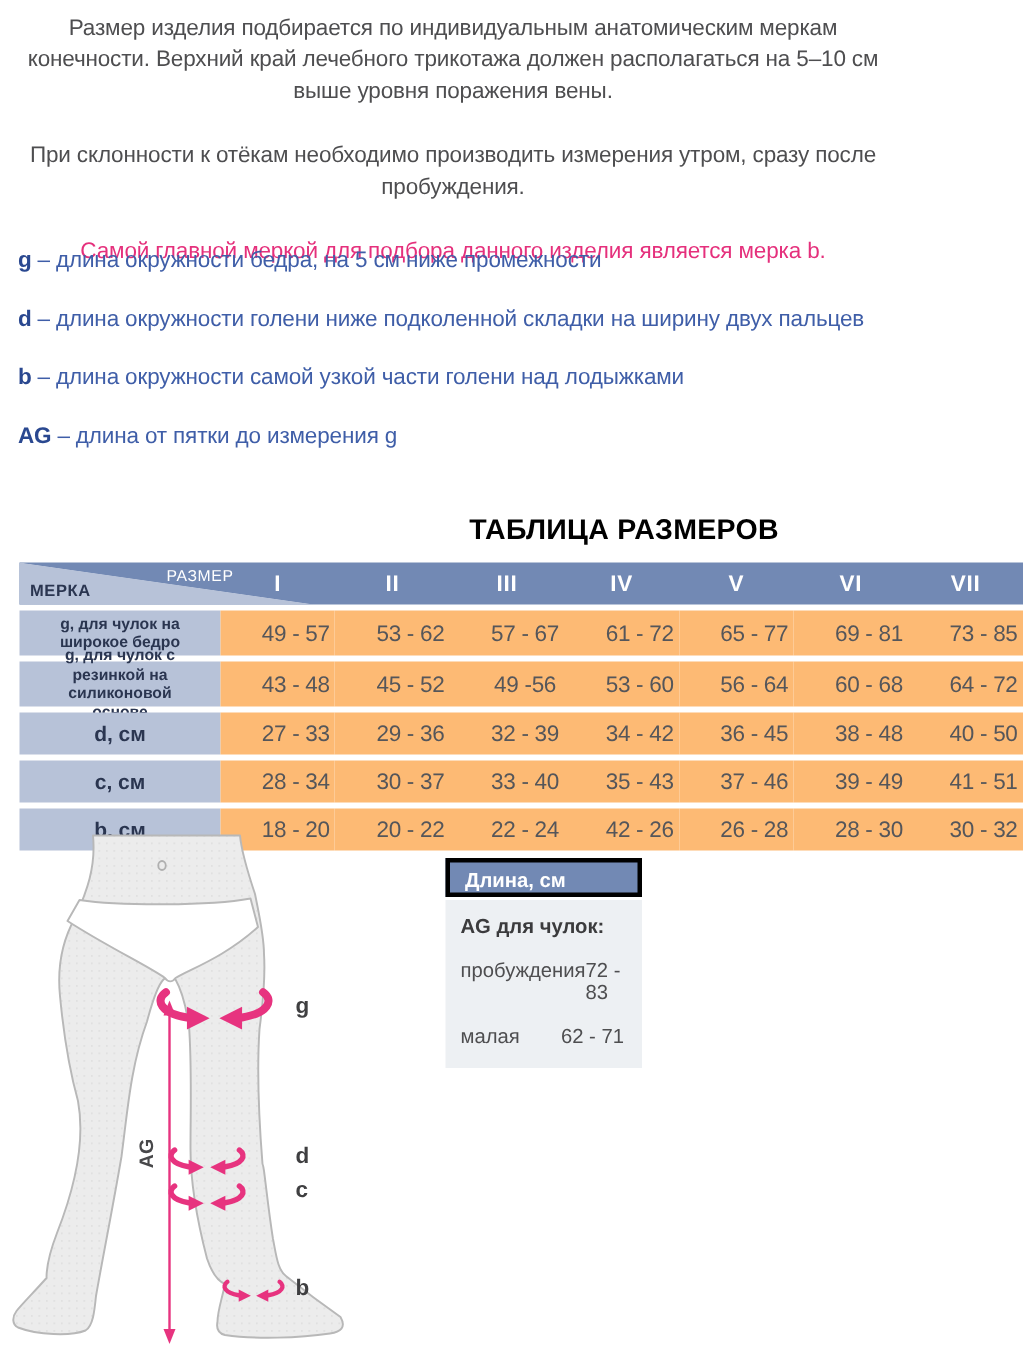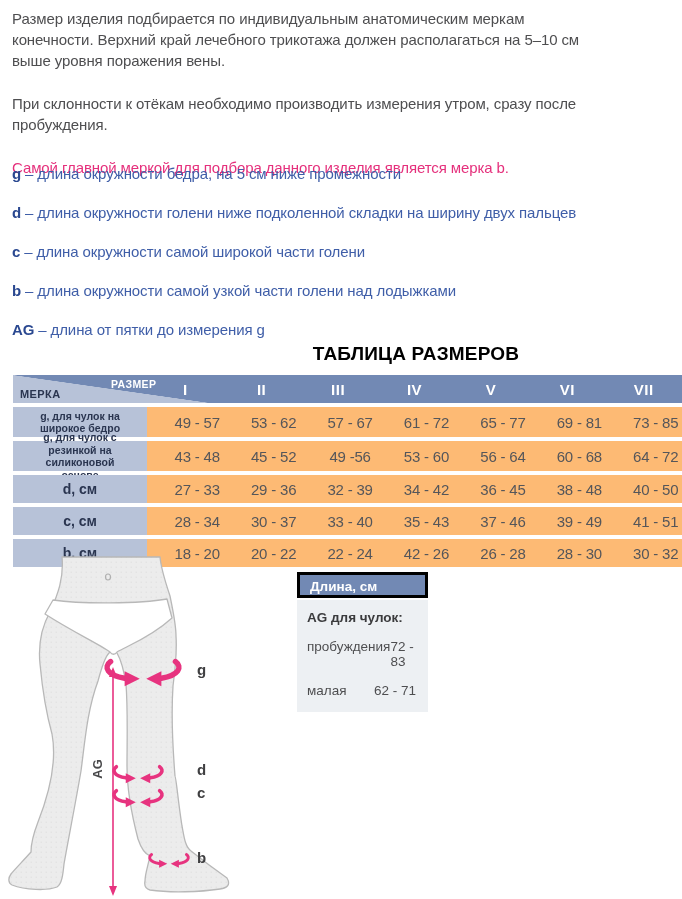--- a/index.html
+++ b/index.html
@@ -2,39 +2,39 @@
 <html><head>
 <meta charset="utf-8">
 <style>
   html,body{margin:0;padding:0;background:#fff;}
   .page{position:relative;width:682px;height:899px;background:#ffffff;overflow:hidden;
         font-family:"Liberation Sans",sans-serif;}
   .page *{box-sizing:border-box;}
 
   
   .intro{position:absolute;left:12px;top:8px;width:580px;}
-  .intro p{margin:0 0 22px 0;font-size:15px;line-height:21px;color:#4e4e50;letter-spacing:-0.1px;}
+  .intro p{margin:0 0 22px 0;font-size:15px;line-height:21px;color:#4e4e50;letter-spacing:-0.1px;text-align:center;}
   .intro p.highlight{color:#e5307c;margin-bottom:0;}
 
   
   .measures{position:absolute;left:12px;top:163px;width:660px;}
   .measure{height:39px;font-size:15px;line-height:21px;color:#3f5ea8;letter-spacing:-0.1px;}
   .measure .letter{font-weight:bold;color:#2a4890;}
   .measure .dash{margin:0 4px;}
 
   
   .table-title{position:absolute;left:150px;top:343px;width:532px;margin:0;text-align:center;
                font-size:19px;font-weight:bold;color:#000000;letter-spacing:0.2px;}
 
   
   .size-table{position:absolute;left:13px;top:375px;width:669px;}
   .st-header{position:relative;height:28px;background:#7289b4;margin-bottom:4px;}
   .st-corner{position:absolute;left:0;top:0;bottom:0;width:197px;
              background:linear-gradient(to top right,#b7c2d8 49.5%,rgba(183,194,216,0) 50.3%);}
-  .st-corner .razmer{position:absolute;left:50px;top:3px;font-size:10.5px;font-weight:bold;
+  .st-corner .razmer{position:absolute;left:50px;top:3px;font-size:10.5px;font-weight:normal;
                      color:#ffffff;letter-spacing:0.4px;padding-left:48px;}
   .st-corner .merka{position:absolute;left:7px;bottom:3px;font-size:11px;font-weight:bold;
                     color:#2a3550;letter-spacing:0.4px;}
   .st-cols{position:absolute;left:134px;right:0;top:0;bottom:0;display:flex;}
   .st-col{flex:1;display:flex;align-items:center;justify-content:center;
           color:#fff;font-size:15px;font-weight:bold;letter-spacing:0.5px;}
   .st-row{display:flex;margin-bottom:4px;height:28px;}
   .st-row.tall{height:30px;}
   .st-label{width:134px;background:#b7c2d8;display:flex;align-items:center;justify-content:center;
             text-align:center;color:#2a3550;font-weight:bold;font-size:14px;padding:0 20px;}
@@ -63,23 +63,20 @@
     <p>При склонности к отёкам необходимо производить измерения утром, сразу после пробуждения.</p>
     <p class="highlight">Самой главной меркой для подбора данного изделия является мерка b.</p>
   </div>
 
   <div class="measures">
     <div class="measure">
       <span class="letter">g</span><span class="dash">–</span><span class="desc">длина окружности бедра, на 5 см ниже промежности</span>
     </div>
     <div class="measure">
       <span class="letter">d</span><span class="dash">–</span><span class="desc">длина окружности голени ниже подколенной складки на ширину двух пальцев</span>
-    </div>
-    <div class="measure">
-      <span class="letter">c</span><span class="dash">–</span><span class="desc">длина окружности самой широкой части голени</span>
     </div>
     <div class="measure">
       <span class="letter">b</span><span class="dash">–</span><span class="desc">длина окружности самой узкой части голени над лодыжками</span>
     </div>
     <div class="measure">
       <span class="letter">AG</span><span class="dash">–</span><span class="desc">длина от пятки до измерения g</span>
     </div>
   </div>
 
   <h2 class="table-title">ТАБЛИЦА РАЗМЕРОВ</h2>

